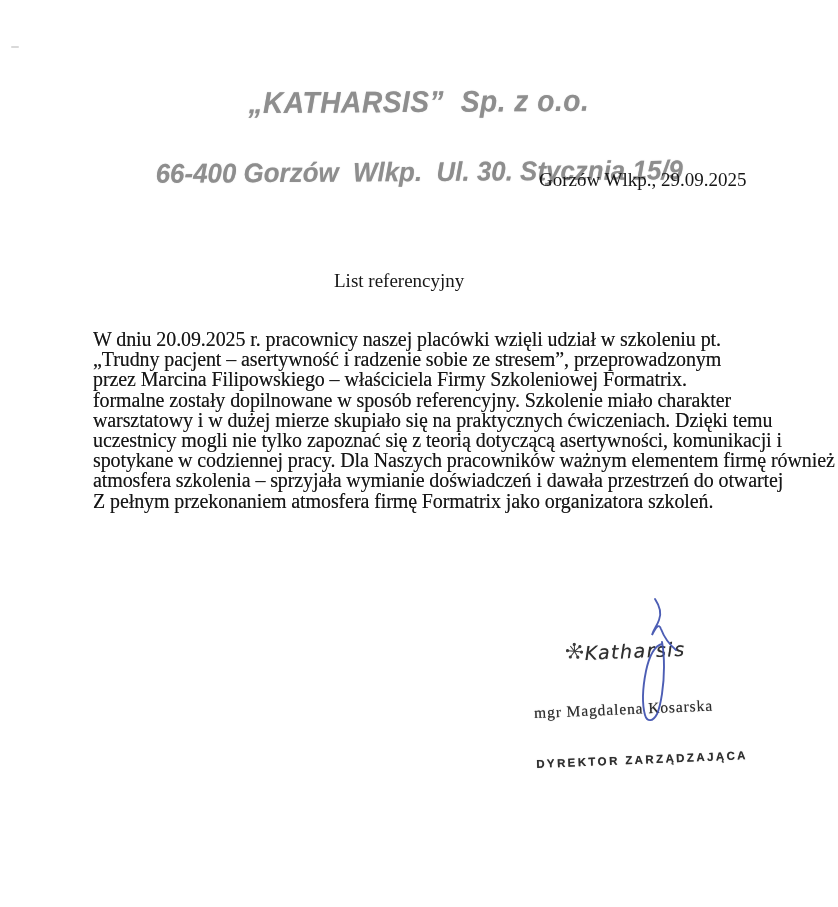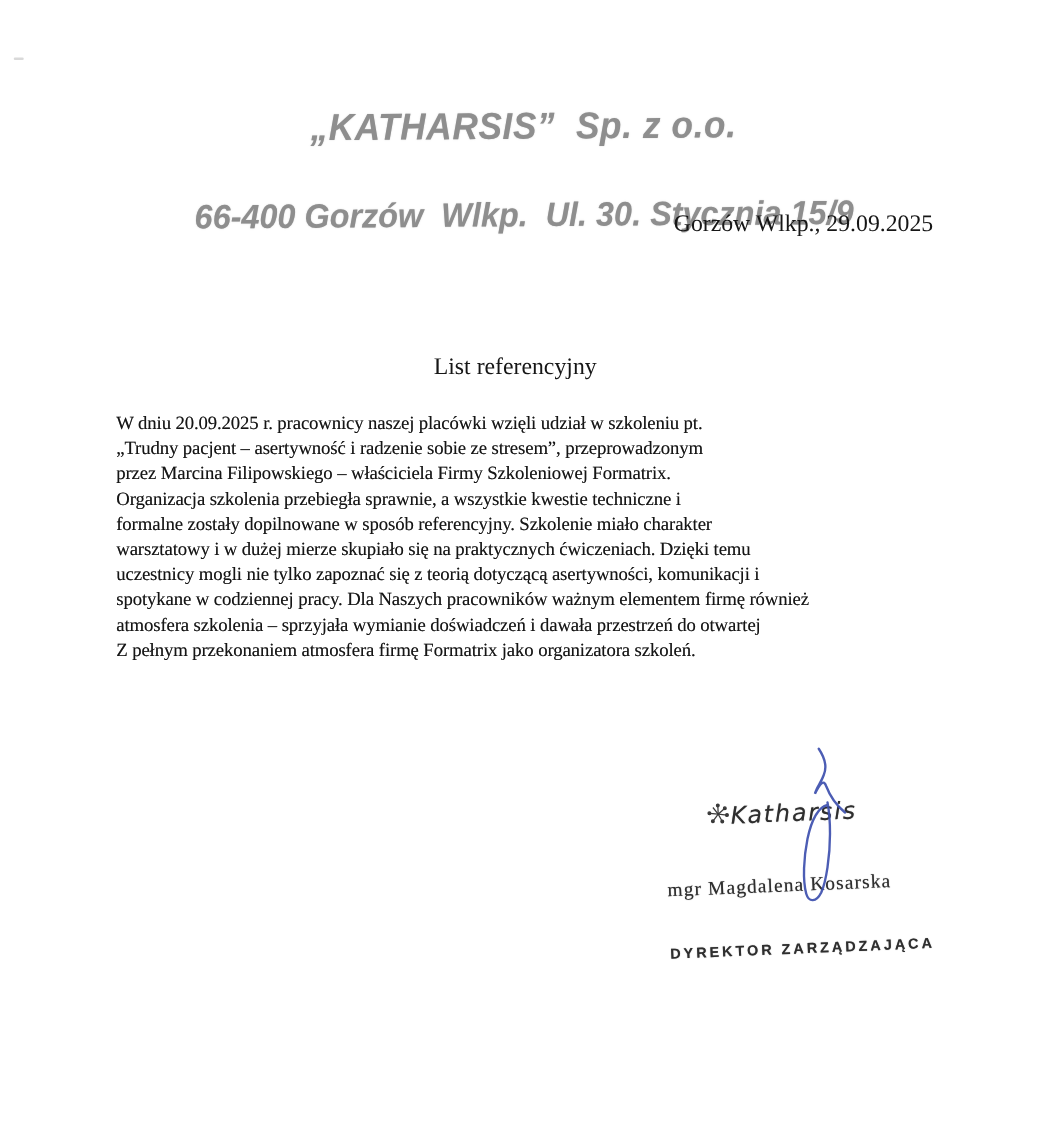--- a/index.html
+++ b/index.html
@@ -53,33 +53,33 @@
     font-size: 19px;
     color: var(--body-ink, #161616);
     white-space: pre;
   }
 
   
   .title {
     position: absolute;
     left: 334px;
     top: 270px;
-    margin: 13px;
+    margin: 0;
     font-size: 19px;
     font-weight: normal;
     color: var(--body-ink, #161616);
     white-space: pre;
   }
 
   
   .letter-body {
     position: absolute;
     left: 93px;
     top: 329px;
-    font-size: 15px;
+    font-size: 20px;
     line-height: 20.2px;
     color: var(--body-ink, #161616);
     text-shadow: 0 0 0.4px rgba(20,20,20,0.55);
     white-space: nowrap;
     letter-spacing: -0.1px;
   }
 
   
   .stamp {
     position: absolute;
@@ -168,21 +168,20 @@
   </header>
 
   <div class="dateline">Gorzów Wlkp., 29.09.2025</div>
 
   <h1 class="title">List referencyjny</h1>
 
   <div class="letter-body">
     <div class="line">W dniu 20.09.2025 r. pracownicy naszej placówki wzięli udział w szkoleniu pt.</div>
     <div class="line">„Trudny pacjent – asertywność i radzenie sobie ze stresem”, przeprowadzonym</div>
     <div class="line">przez Marcina Filipowskiego – właściciela Firmy Szkoleniowej Formatrix.</div>
-    <div class="line">Organizacja szkolenia przebiegła sprawnie, a wszystkie kwestie techniczne i</div>
     <div class="line">formalne zostały dopilnowane w sposób referencyjny. Szkolenie miało charakter</div>
     <div class="line">warsztatowy i w dużej mierze skupiało się na praktycznych ćwiczeniach. Dzięki temu</div>
     <div class="line">uczestnicy mogli nie tylko zapoznać się z teorią dotyczącą asertywności, komunikacji i</div>
     <div class="line">spotykane w codziennej pracy. Dla Naszych pracowników ważnym elementem firmę również</div>
     <div class="line">atmosfera szkolenia – sprzyjała wymianie doświadczeń i dawała przestrzeń do otwartej</div>
     <div class="line">Z pełnym przekonaniem atmosfera firmę Formatrix jako organizatora szkoleń.</div>
   </div>
 
   <div class="stamp">
     <div class="stamp-logo-row">

